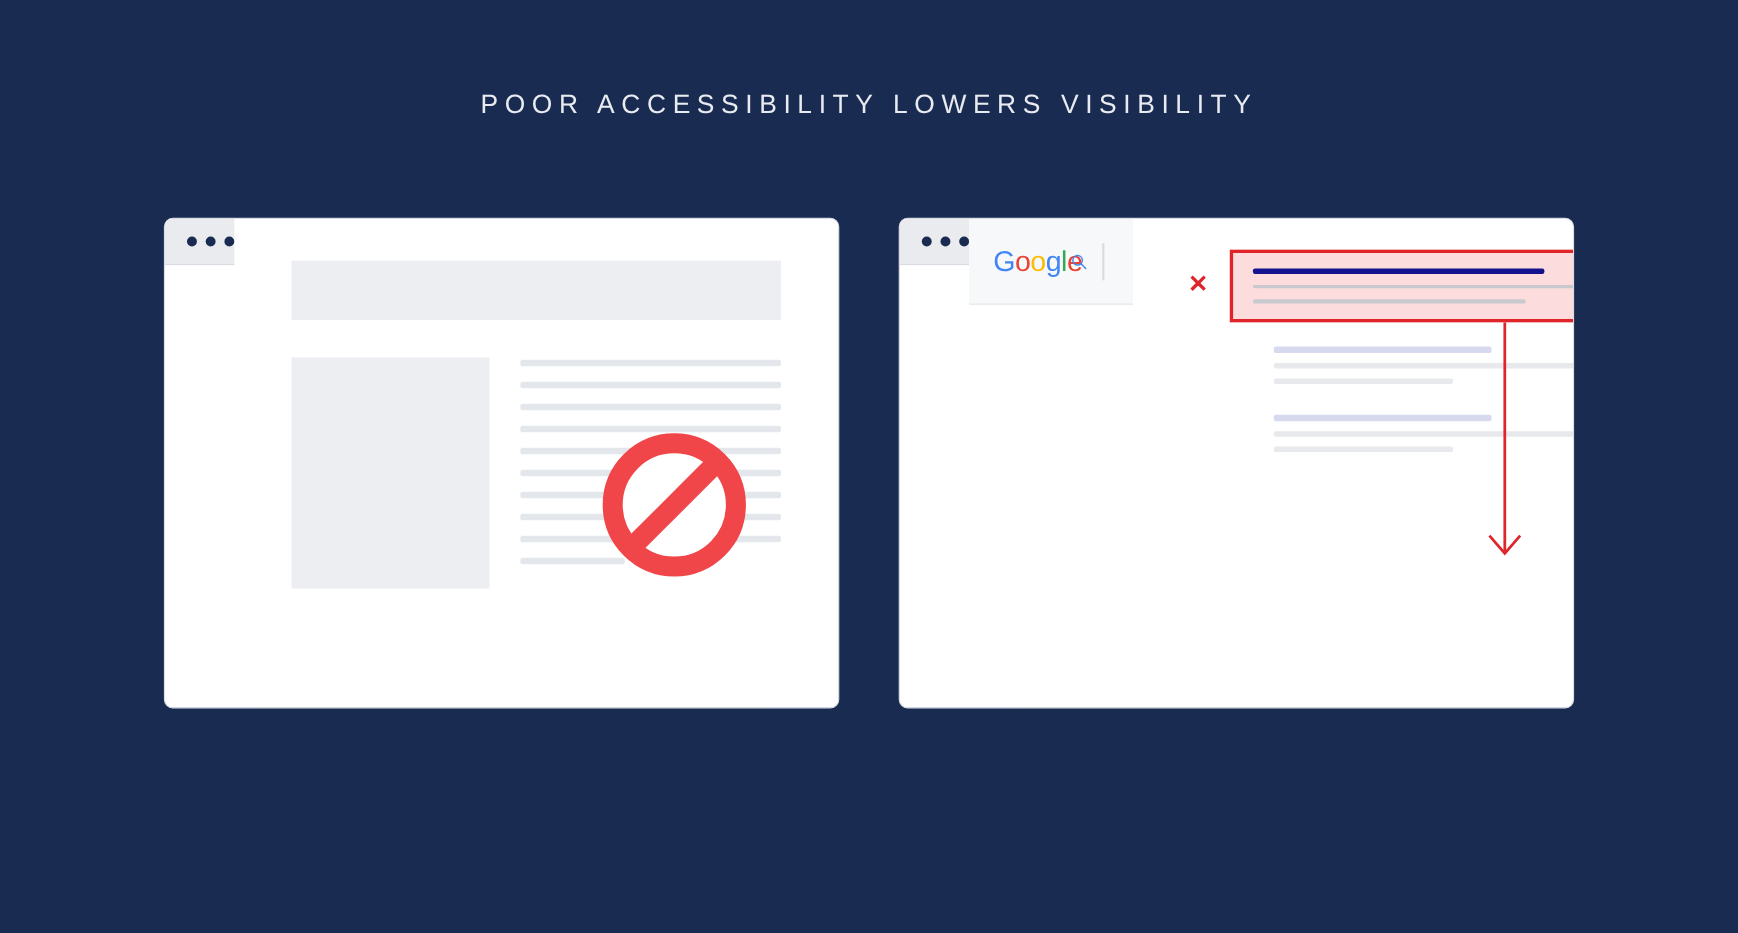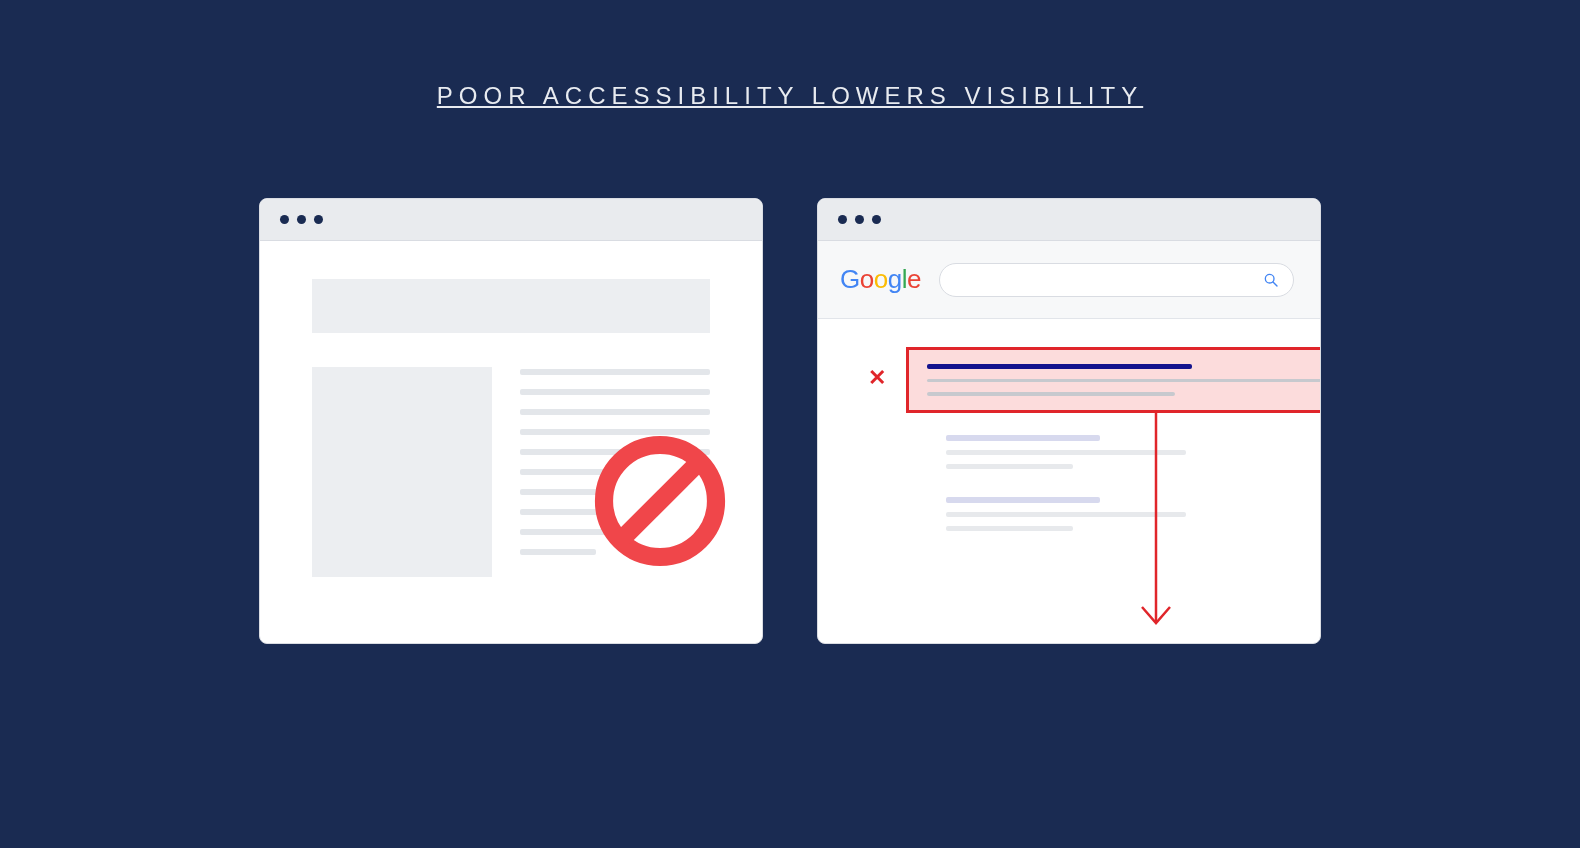--- a/index.html
+++ b/index.html
@@ -11,37 +11,36 @@
     overflow: hidden;
     position: relative;
   }
   .title {
     text-align: center;
     color: #e8ebf0;
     font-size: 24px;
     letter-spacing: 6px;
     font-weight: 400;
     padding-top: 82px;
-    text-decoration: underline;
   }
   .panels {
     display: flex;
     justify-content: center;
     gap: 54px;
     margin-top: 88px;
   }
   .browser {
-    width: 504px;
+    width: 614px;
     height: 446px;
     background: #ffffff;
     border: 1px solid #d9dce2;
     border-radius: 8px;
     overflow: hidden;
     display: flex;
-    flex-direction: column;
+    flex-direction: row;
   }
   .browser-titlebar {
     height: 42px;
     background: #e9ebee;
     border-bottom: 1px solid #d9dce2;
     display: flex;
     align-items: center;
     padding-left: 20px;
     gap: 8px;
   }

